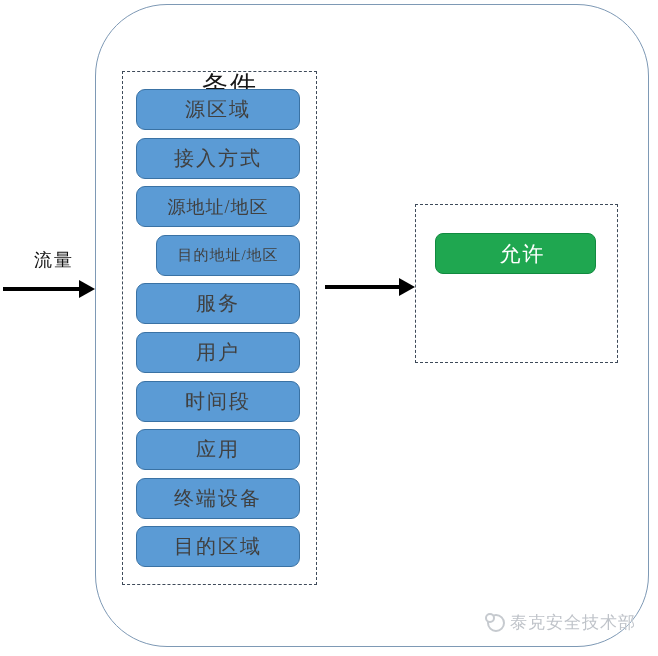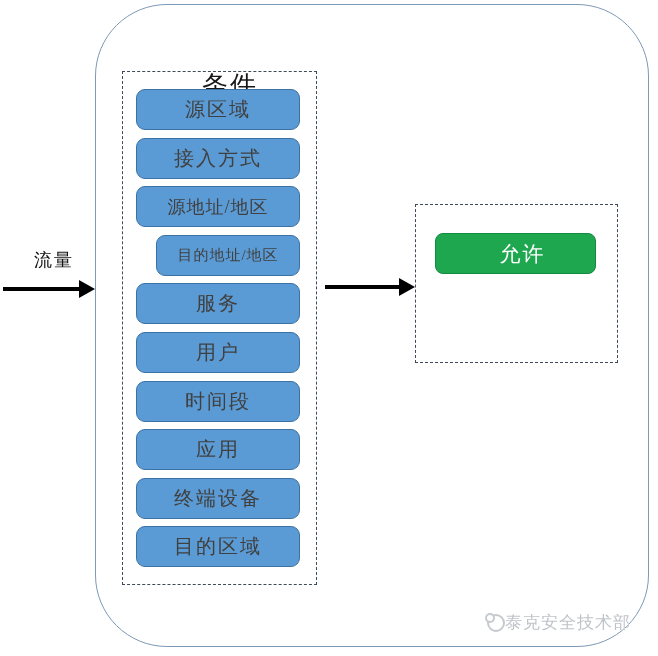--- a/index.html
+++ b/index.html
@@ -105,20 +105,21 @@
   }
   .arrow1-line { left: 3px;  top: 287px; width: 77px; }
   .arrow1-head { left: 79px; top: 280px; }
   .arrow2-line { left: 325px; top: 285px; width: 75px; }
   .arrow2-head { left: 399px; top: 278px; }
   .watermark {
     position: absolute;
     left: 487px; top: 611px;
     display: flex;
     align-items: center;
+    gap: 5px;
     color: #bfc3c9;
     font-size: 17px;
     letter-spacing: 1px;
     text-shadow: 0 0 1px #ffffff;
   }
   .watermark-logo {
     width: 18px; height: 18px;
     border: 2px solid #c6cacf;
     border-radius: 50%;
     box-sizing: border-box;

